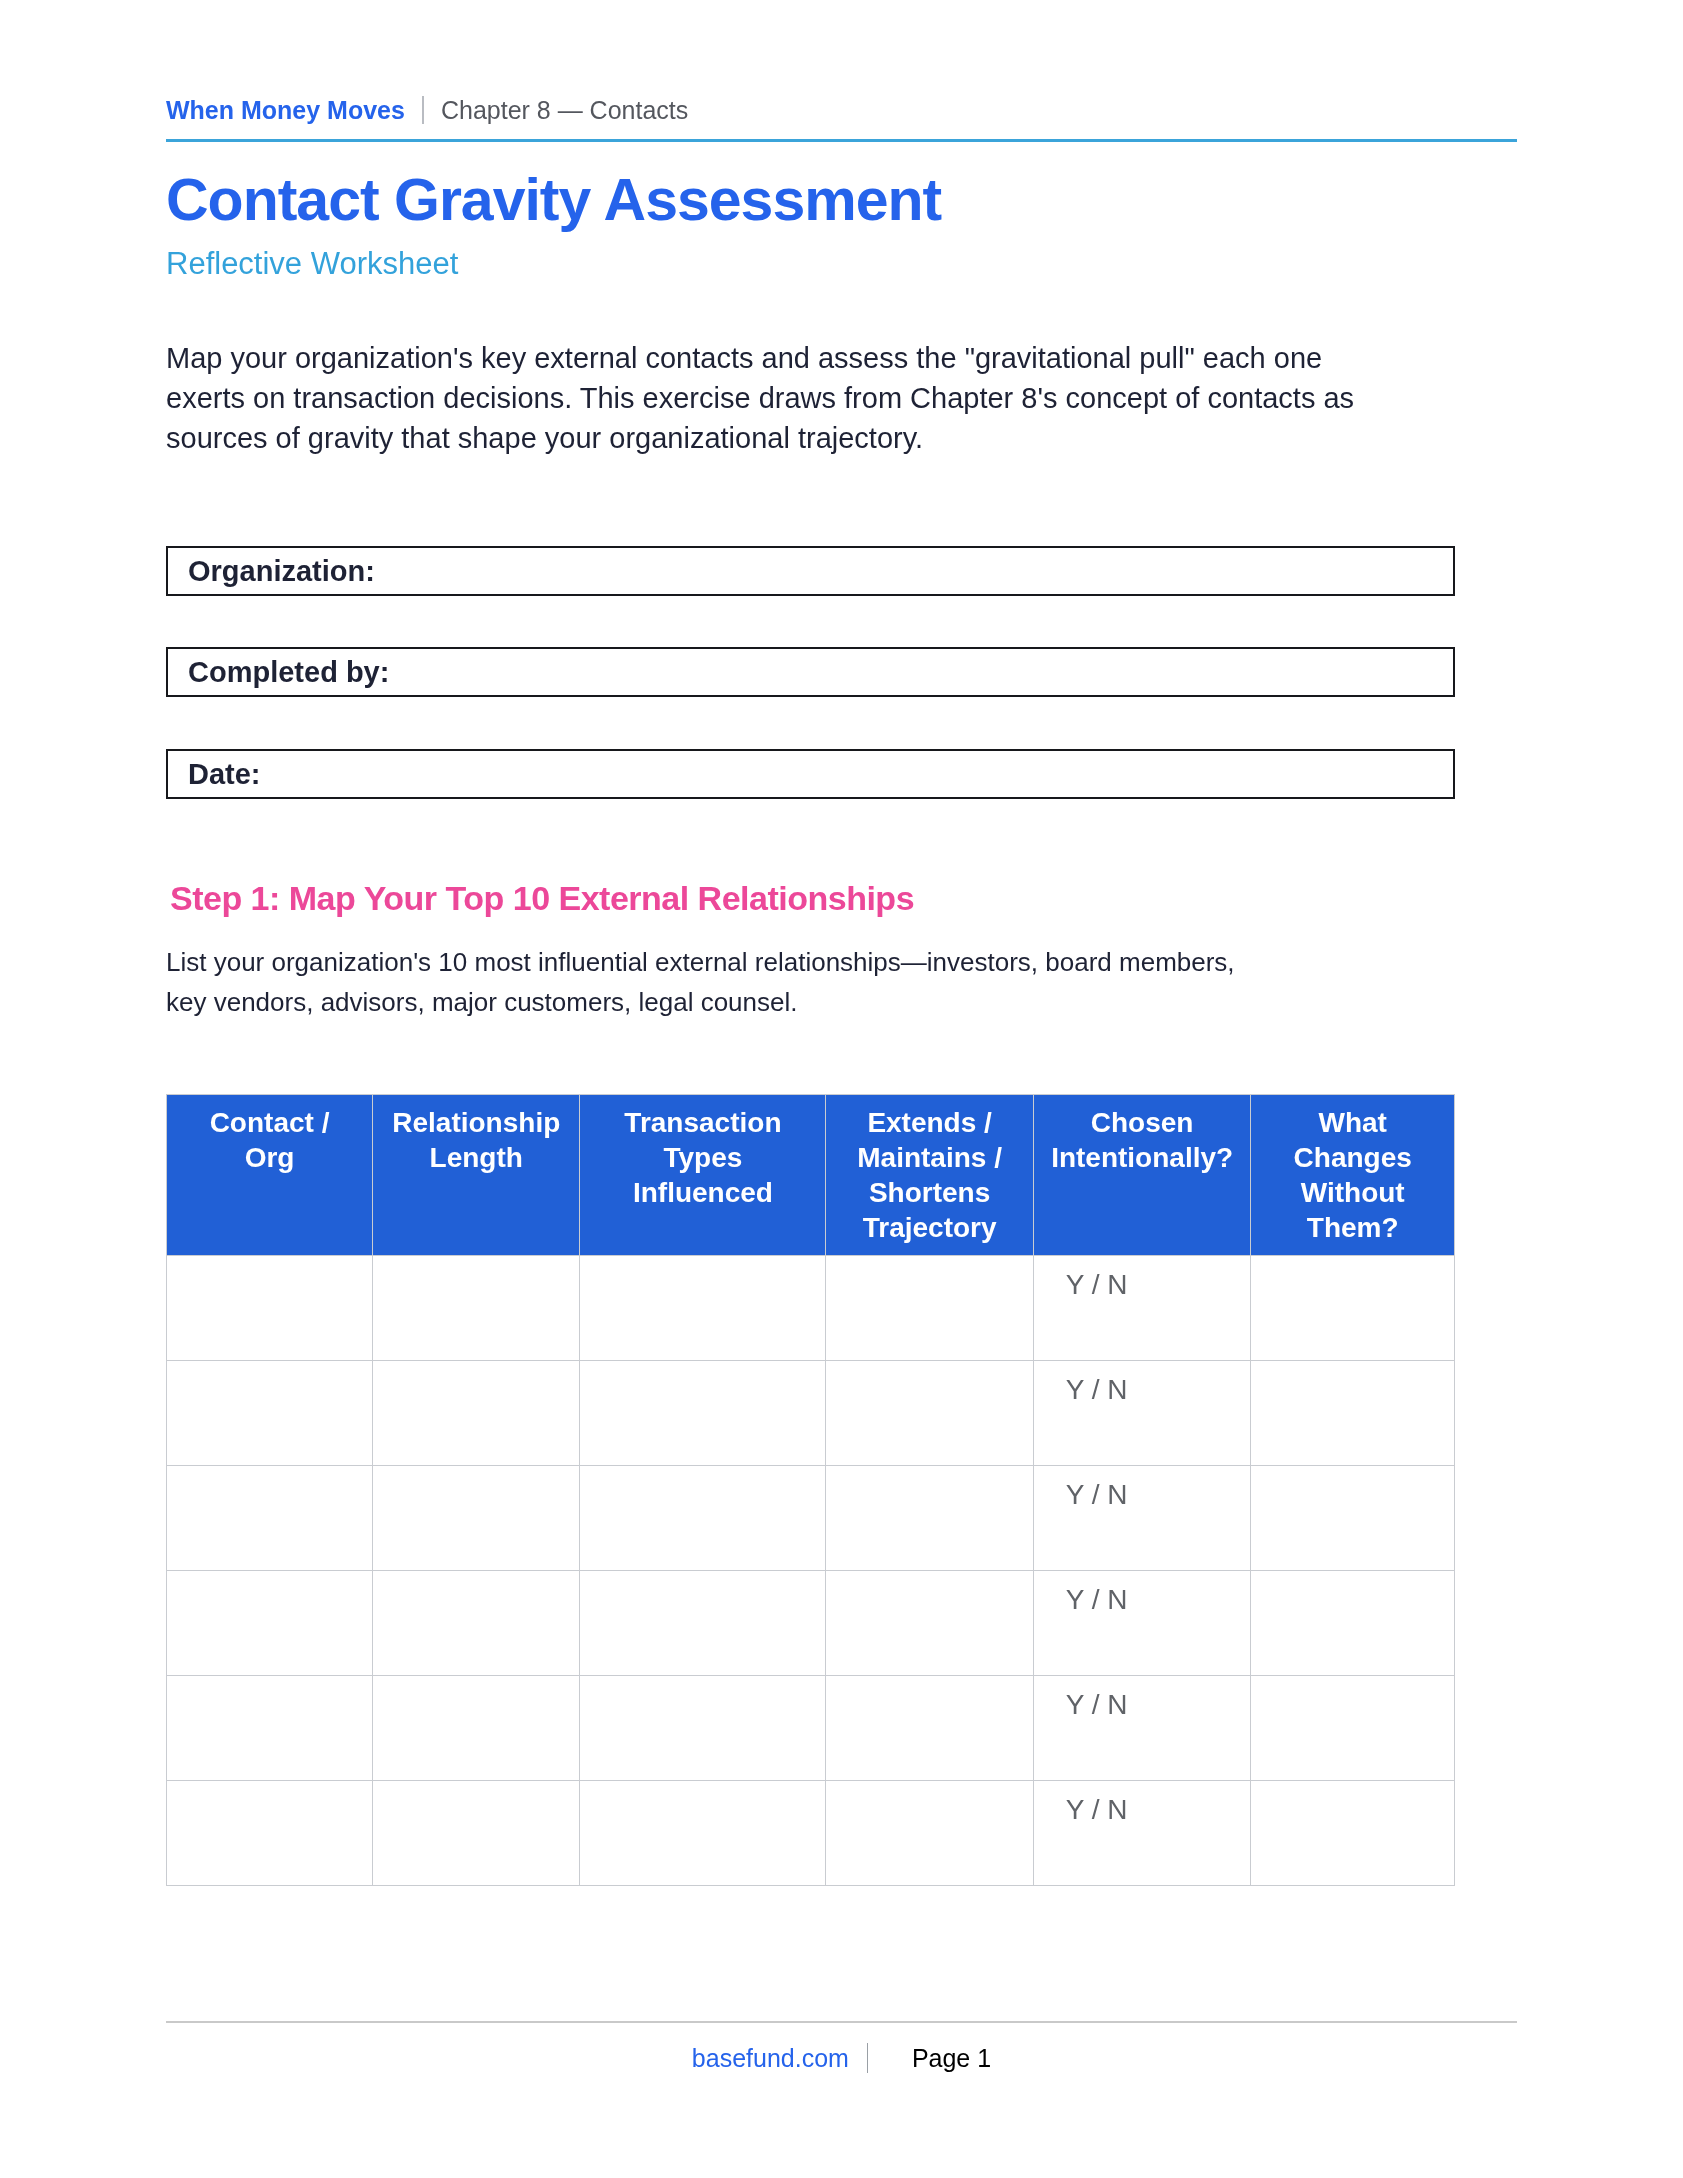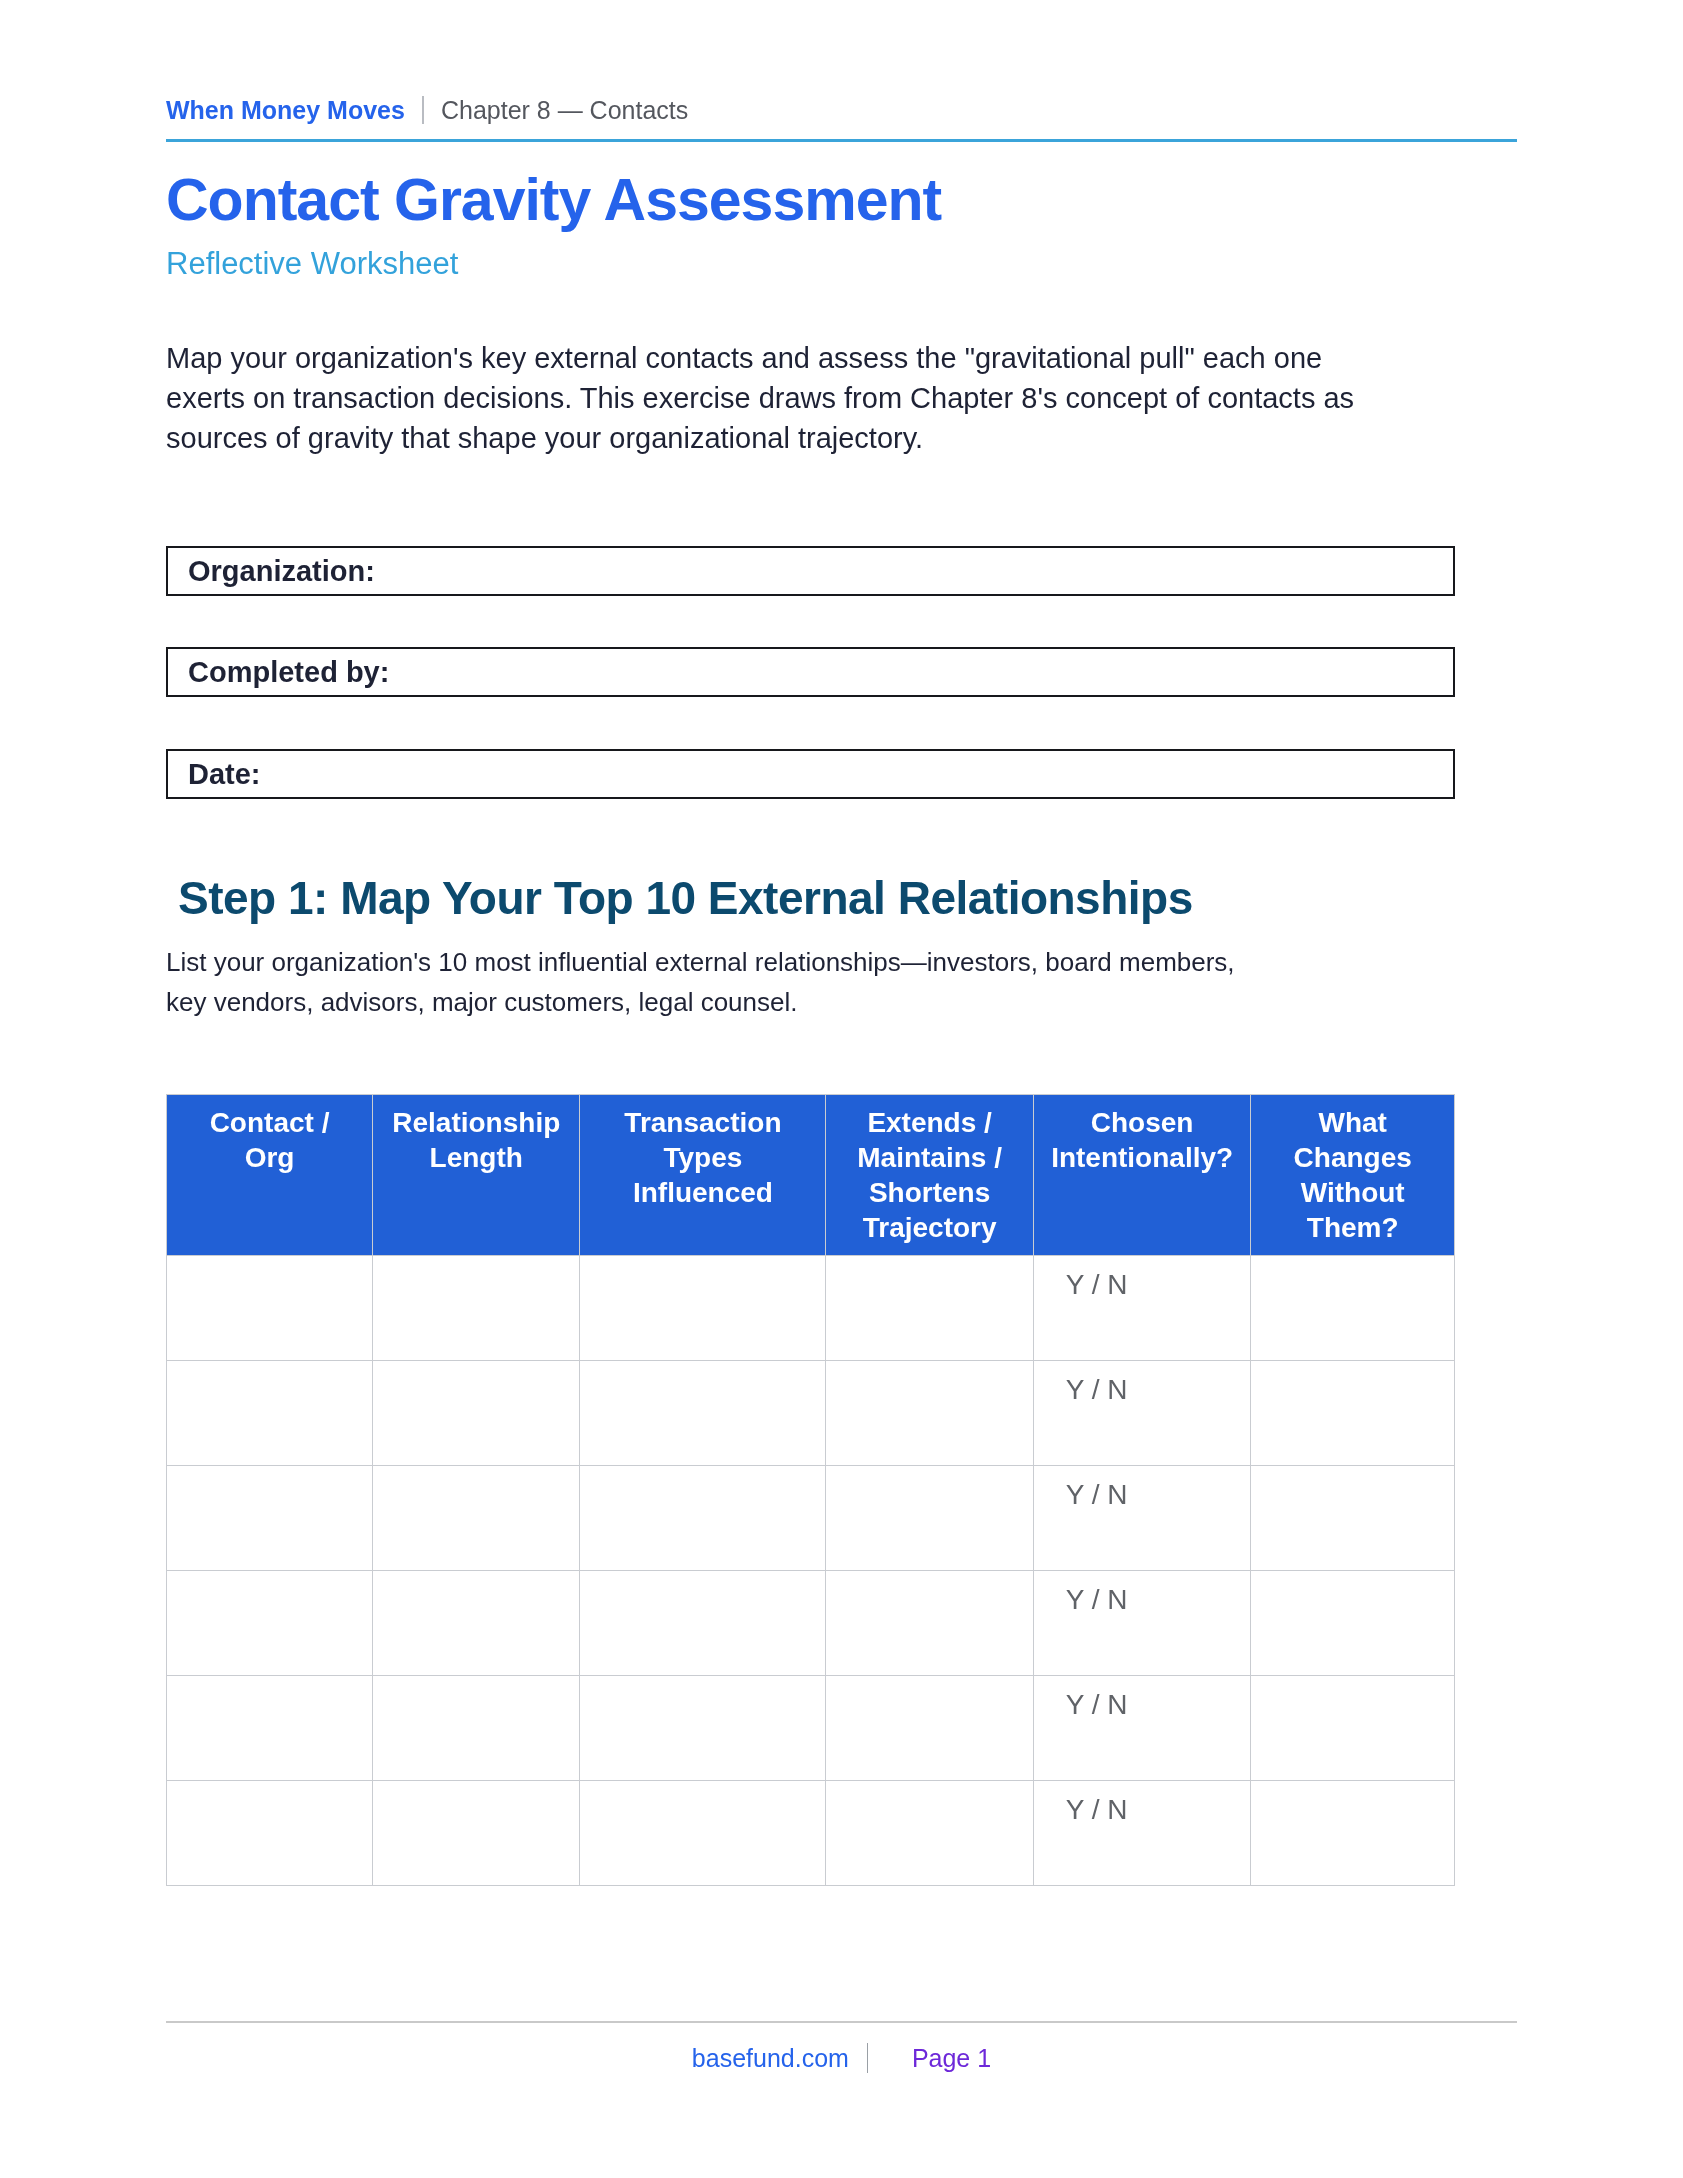--- a/index.html
+++ b/index.html
@@ -36,22 +36,22 @@
     width:1289px; height:50px; box-sizing:border-box;
     border:2px solid #17181c; background:#ffffff;
     display:flex; align-items:center; padding:0 20px;
   }
   .fb1 { margin-top:88px; }
   .fb2 { margin-top:51px; }
   .fb3 { margin-top:52px; }
   .field-label { font-weight:700; font-size:29px; color:#1e2235; }
 
   h3.step-heading {
-    margin:75px 0 0 12px; font-size:46px; line-height:48px;
-    color:#0c4a6e; font-weight:700; letter-spacing:-0.5px;
+    margin:75px 0 0 4px; font-size:34px; line-height:48px;
+    color:#ec4899; font-weight:700; letter-spacing:-0.5px;
   }
   p.step-desc {
     margin:20px 0 0 0; font-size:26px; line-height:40px;
     white-space:pre-line; color:#1e2235;
   }
 
   table.grid {
     margin-top:72px; width:1289px;
     border-collapse:collapse; table-layout:fixed;border-radius:20px;
   }
@@ -69,21 +69,21 @@
     padding:12px 32px; font-size:28px; line-height:34px; color:#606368;
   }
 
   .rule-bottom { height:2px; background:#c9c9c9; margin-top:135px; }
   .footer {
     margin-top:20px; display:flex; justify-content:center; align-items:center;
     gap:18px; font-size:25px;
   }
   .footer a { color:#2563eb; text-decoration:none; cursor:pointer; }
   .vbar2 { width:1px; height:30px; background:#9aa0a6; }
-  .page-num { color:#6d28d9;margin-left:26px; }
+  .page-num { color:#000000;margin-left:26px; }
 </style>
 </head>
 <body>
 
 <div class="page">
 
   <div class="topbar">
     <span class="brand">When Money Moves</span>
     <span class="vbar"></span>
     <span class="chapter">Chapter 8 — Contacts</span>

